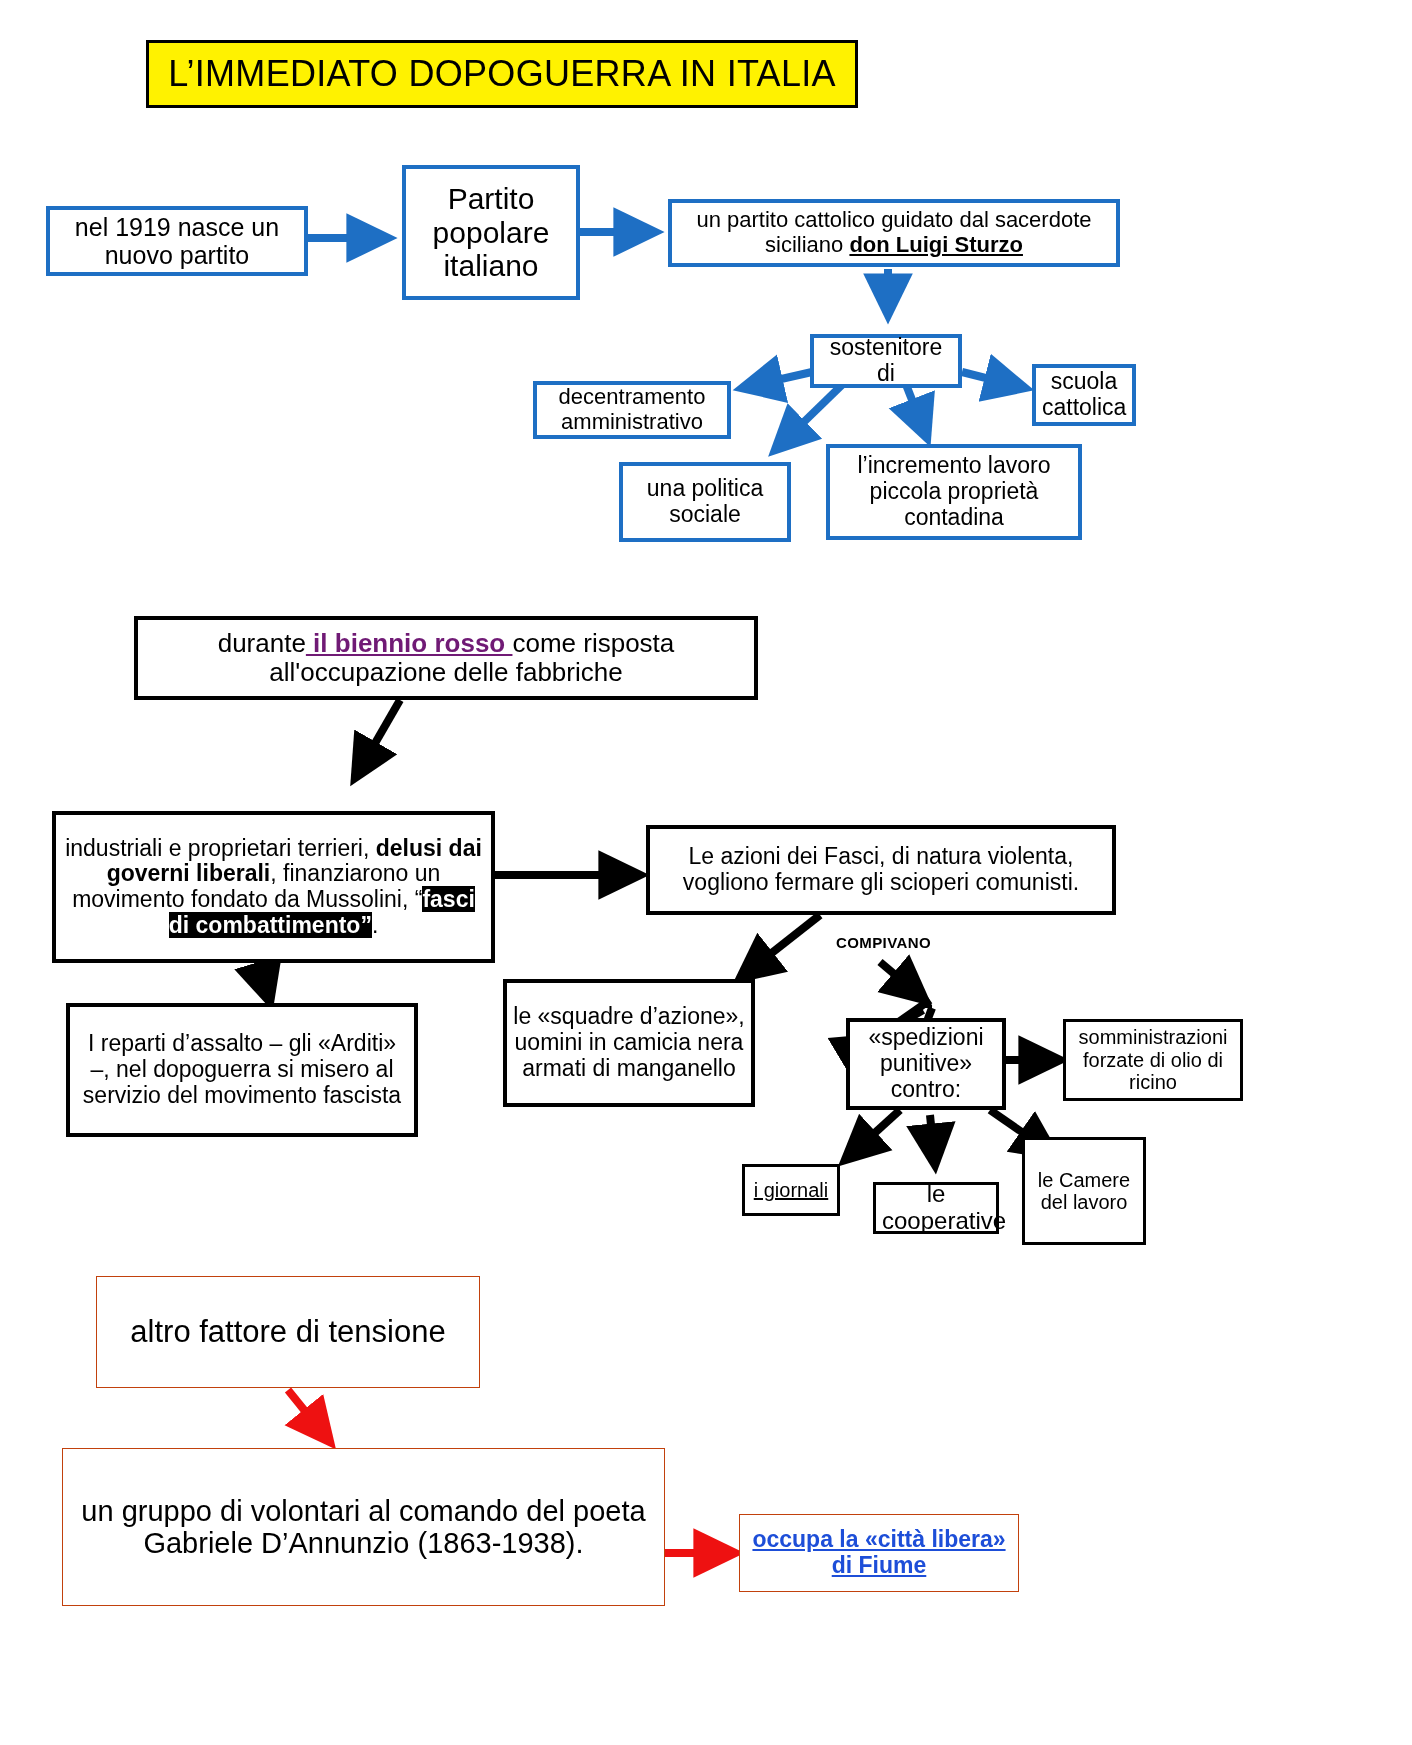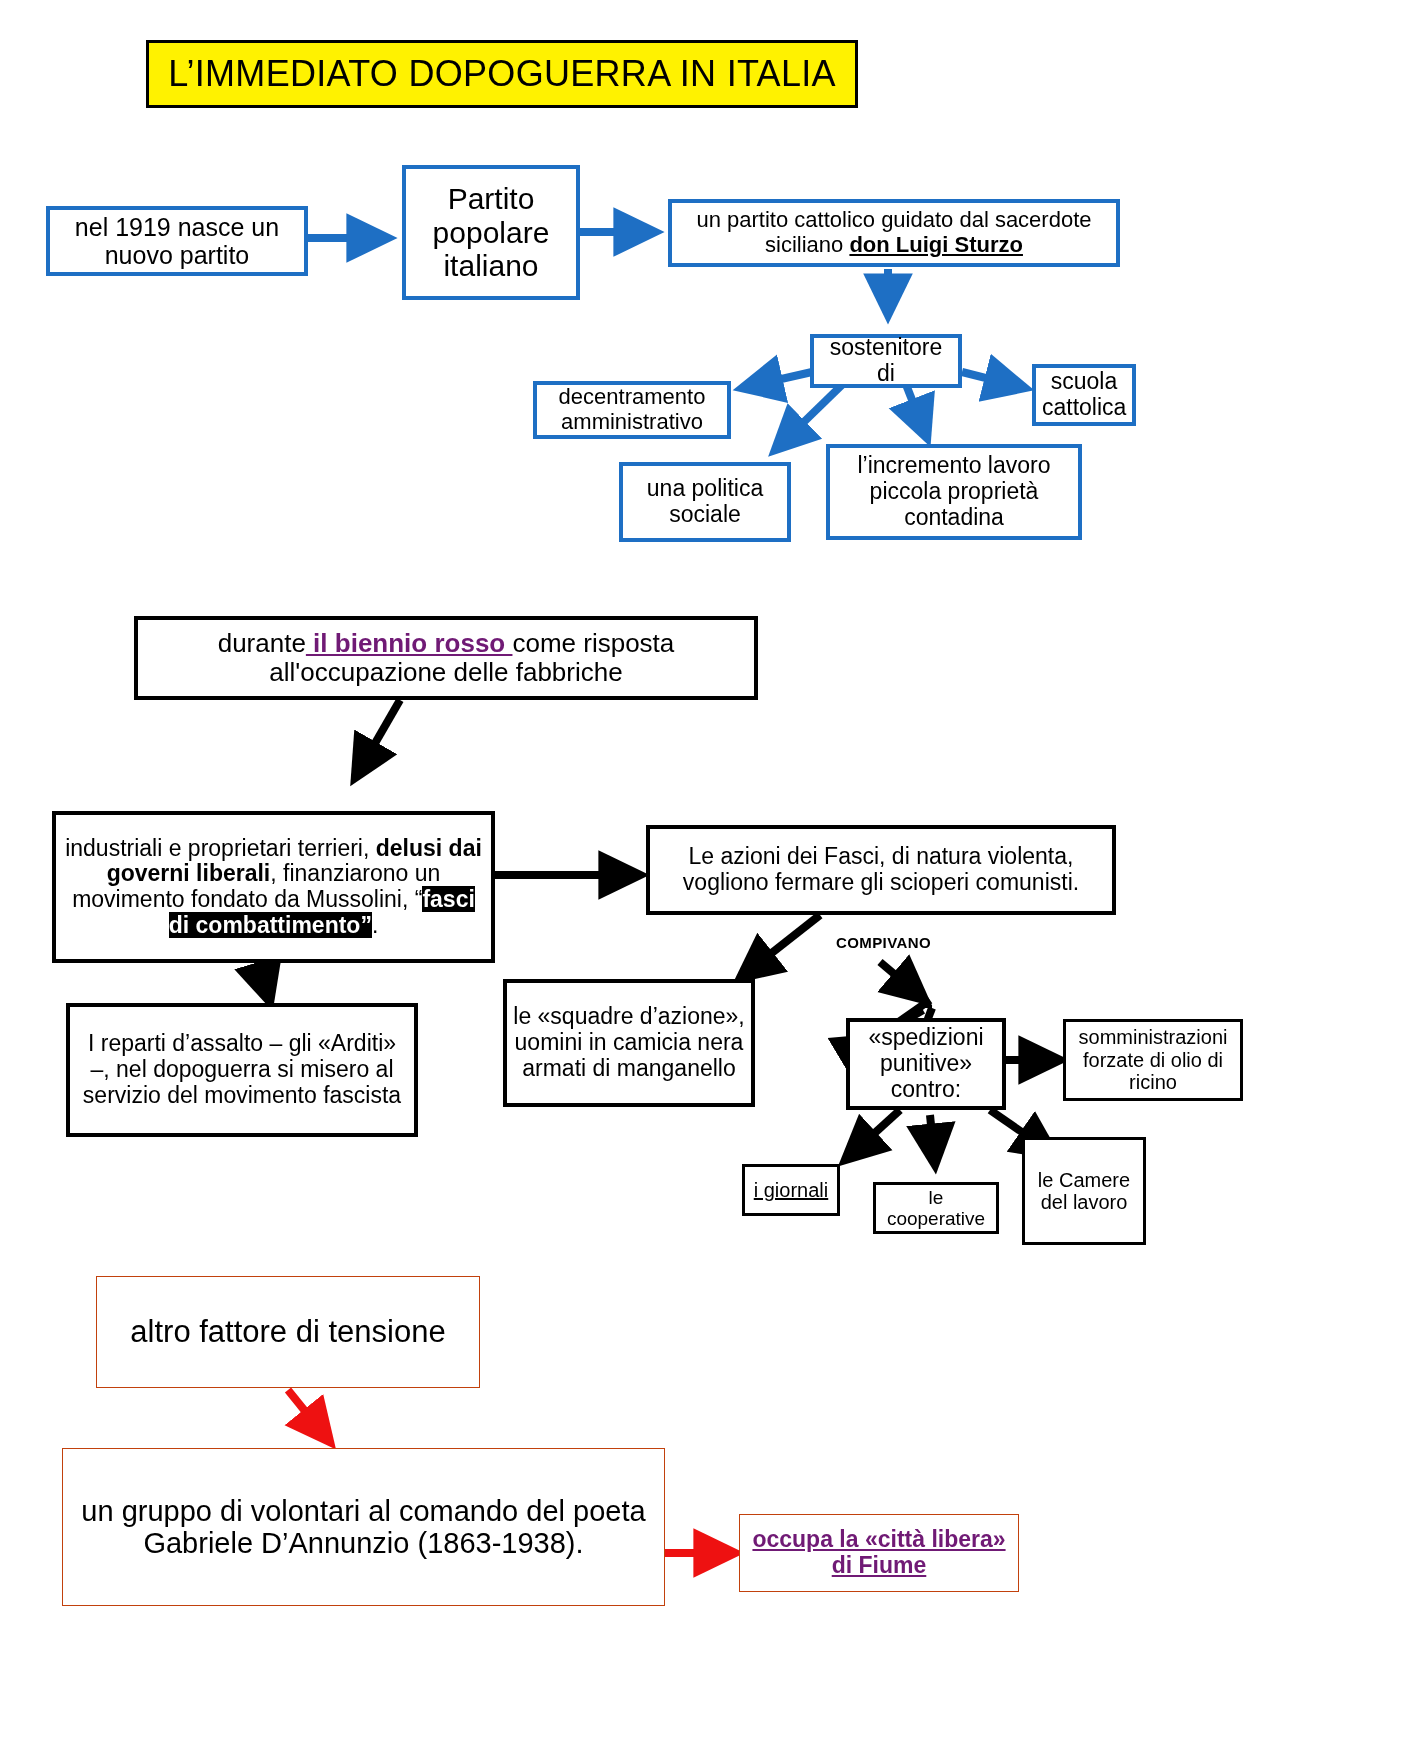--- a/index.html
+++ b/index.html
@@ -72,21 +72,21 @@
   }
   .b { font-weight: bold; }
   .u { text-decoration: underline; }
   .compivano {
     position: absolute;
     font-size: 15px;
     font-weight: bold;
     letter-spacing: 0.4px;
   }
   .redtext {
-    color: #701a75;
+    color: #1d4ed8;
     font-weight: bold;
     text-decoration: underline;
   }
 </style>
 </head>
 <body>
 
 <div id="canvas">
 
   <svg class="links" viewBox="0 0 1412 1745">
@@ -206,21 +206,21 @@
   </div>
 
   <div class="box black-thin" style="left:1063px; top:1019px; width:180px; height:82px; font-size:20px;">
     <span>somministrazioni forzate di olio di ricino</span>
   </div>
 
   <div class="box black-thin" style="left:742px; top:1164px; width:98px; height:52px; font-size:20px;text-decoration:underline;">
     <span>i giornali</span>
   </div>
 
-  <div class="box black-thin" style="left:873px; top:1182px; width:126px; height:52px; font-size:19px;">
+  <div class="box black-thin" style="left:873px; top:1182px; width:126px; height:52px; font-size:24px;">
     <span>le cooperative</span>
   </div>
 
   <div class="box black-thin" style="left:1022px; top:1137px; width:124px; height:108px; font-size:20px;">
     <span>le Camere del lavoro</span>
   </div>
 
   <div class="box red" style="left:96px; top:1276px; width:384px; height:112px; font-size:31px;">
     <span>altro fattore di tensione</span>
   </div>

